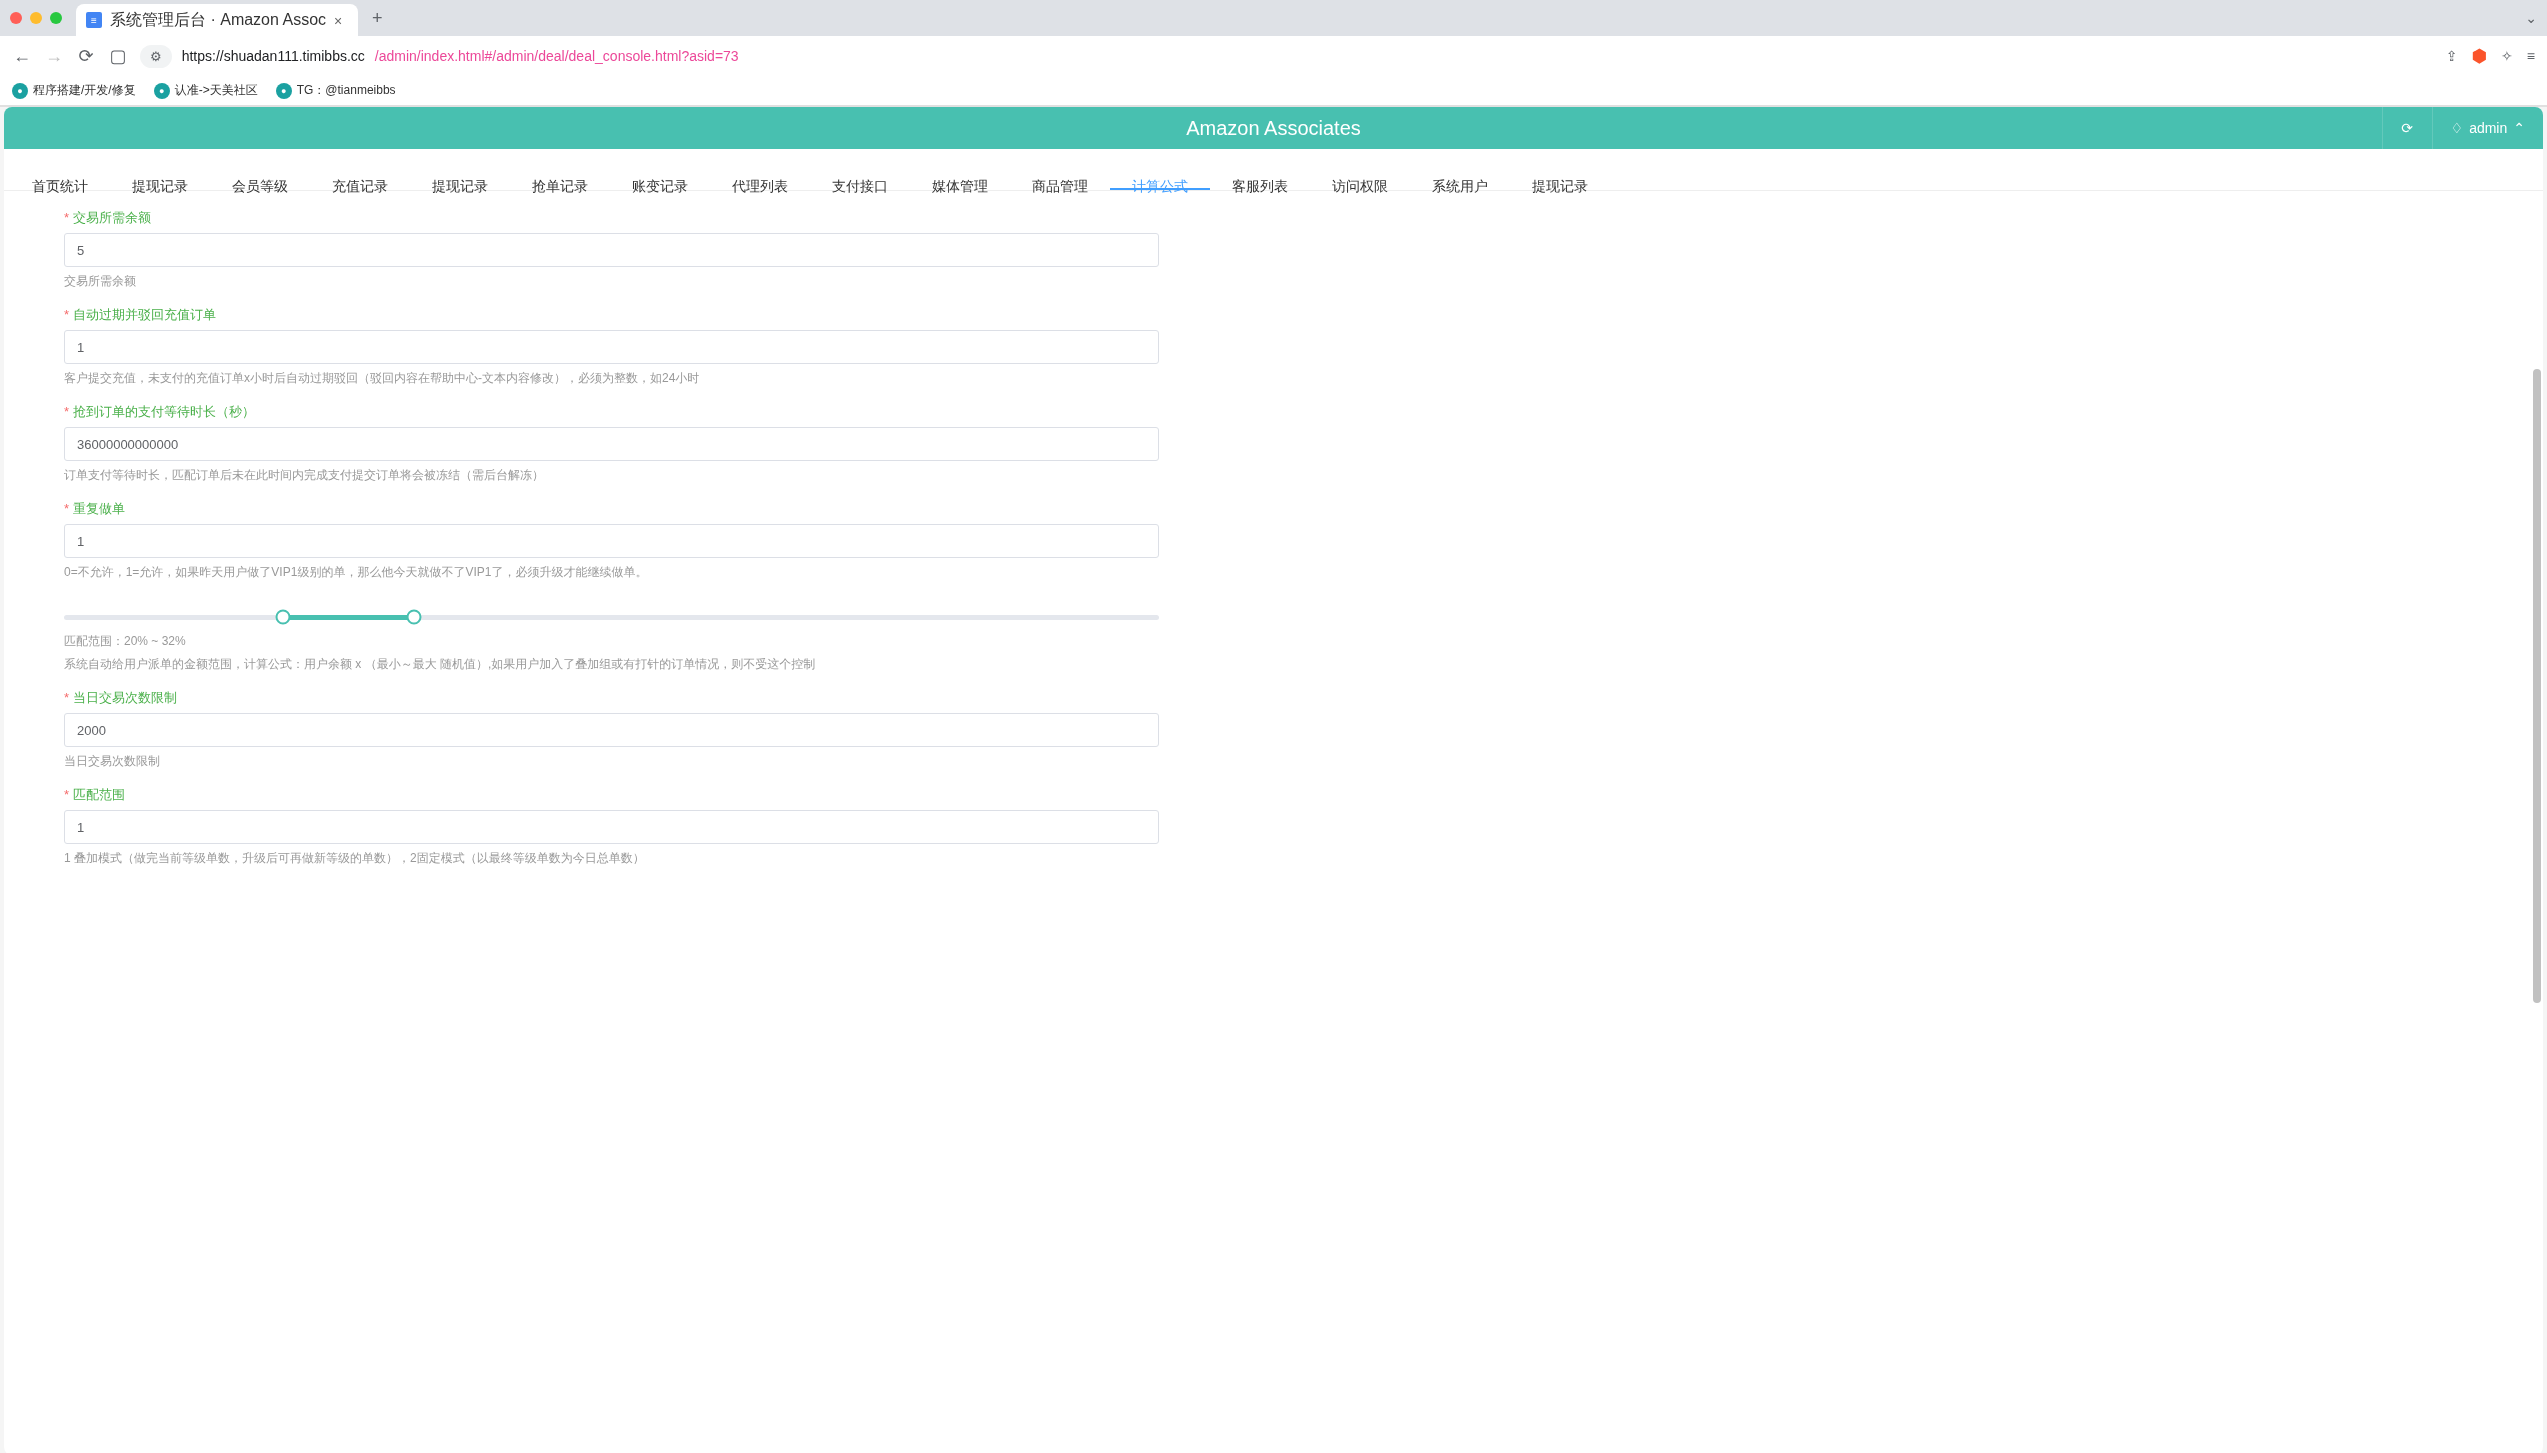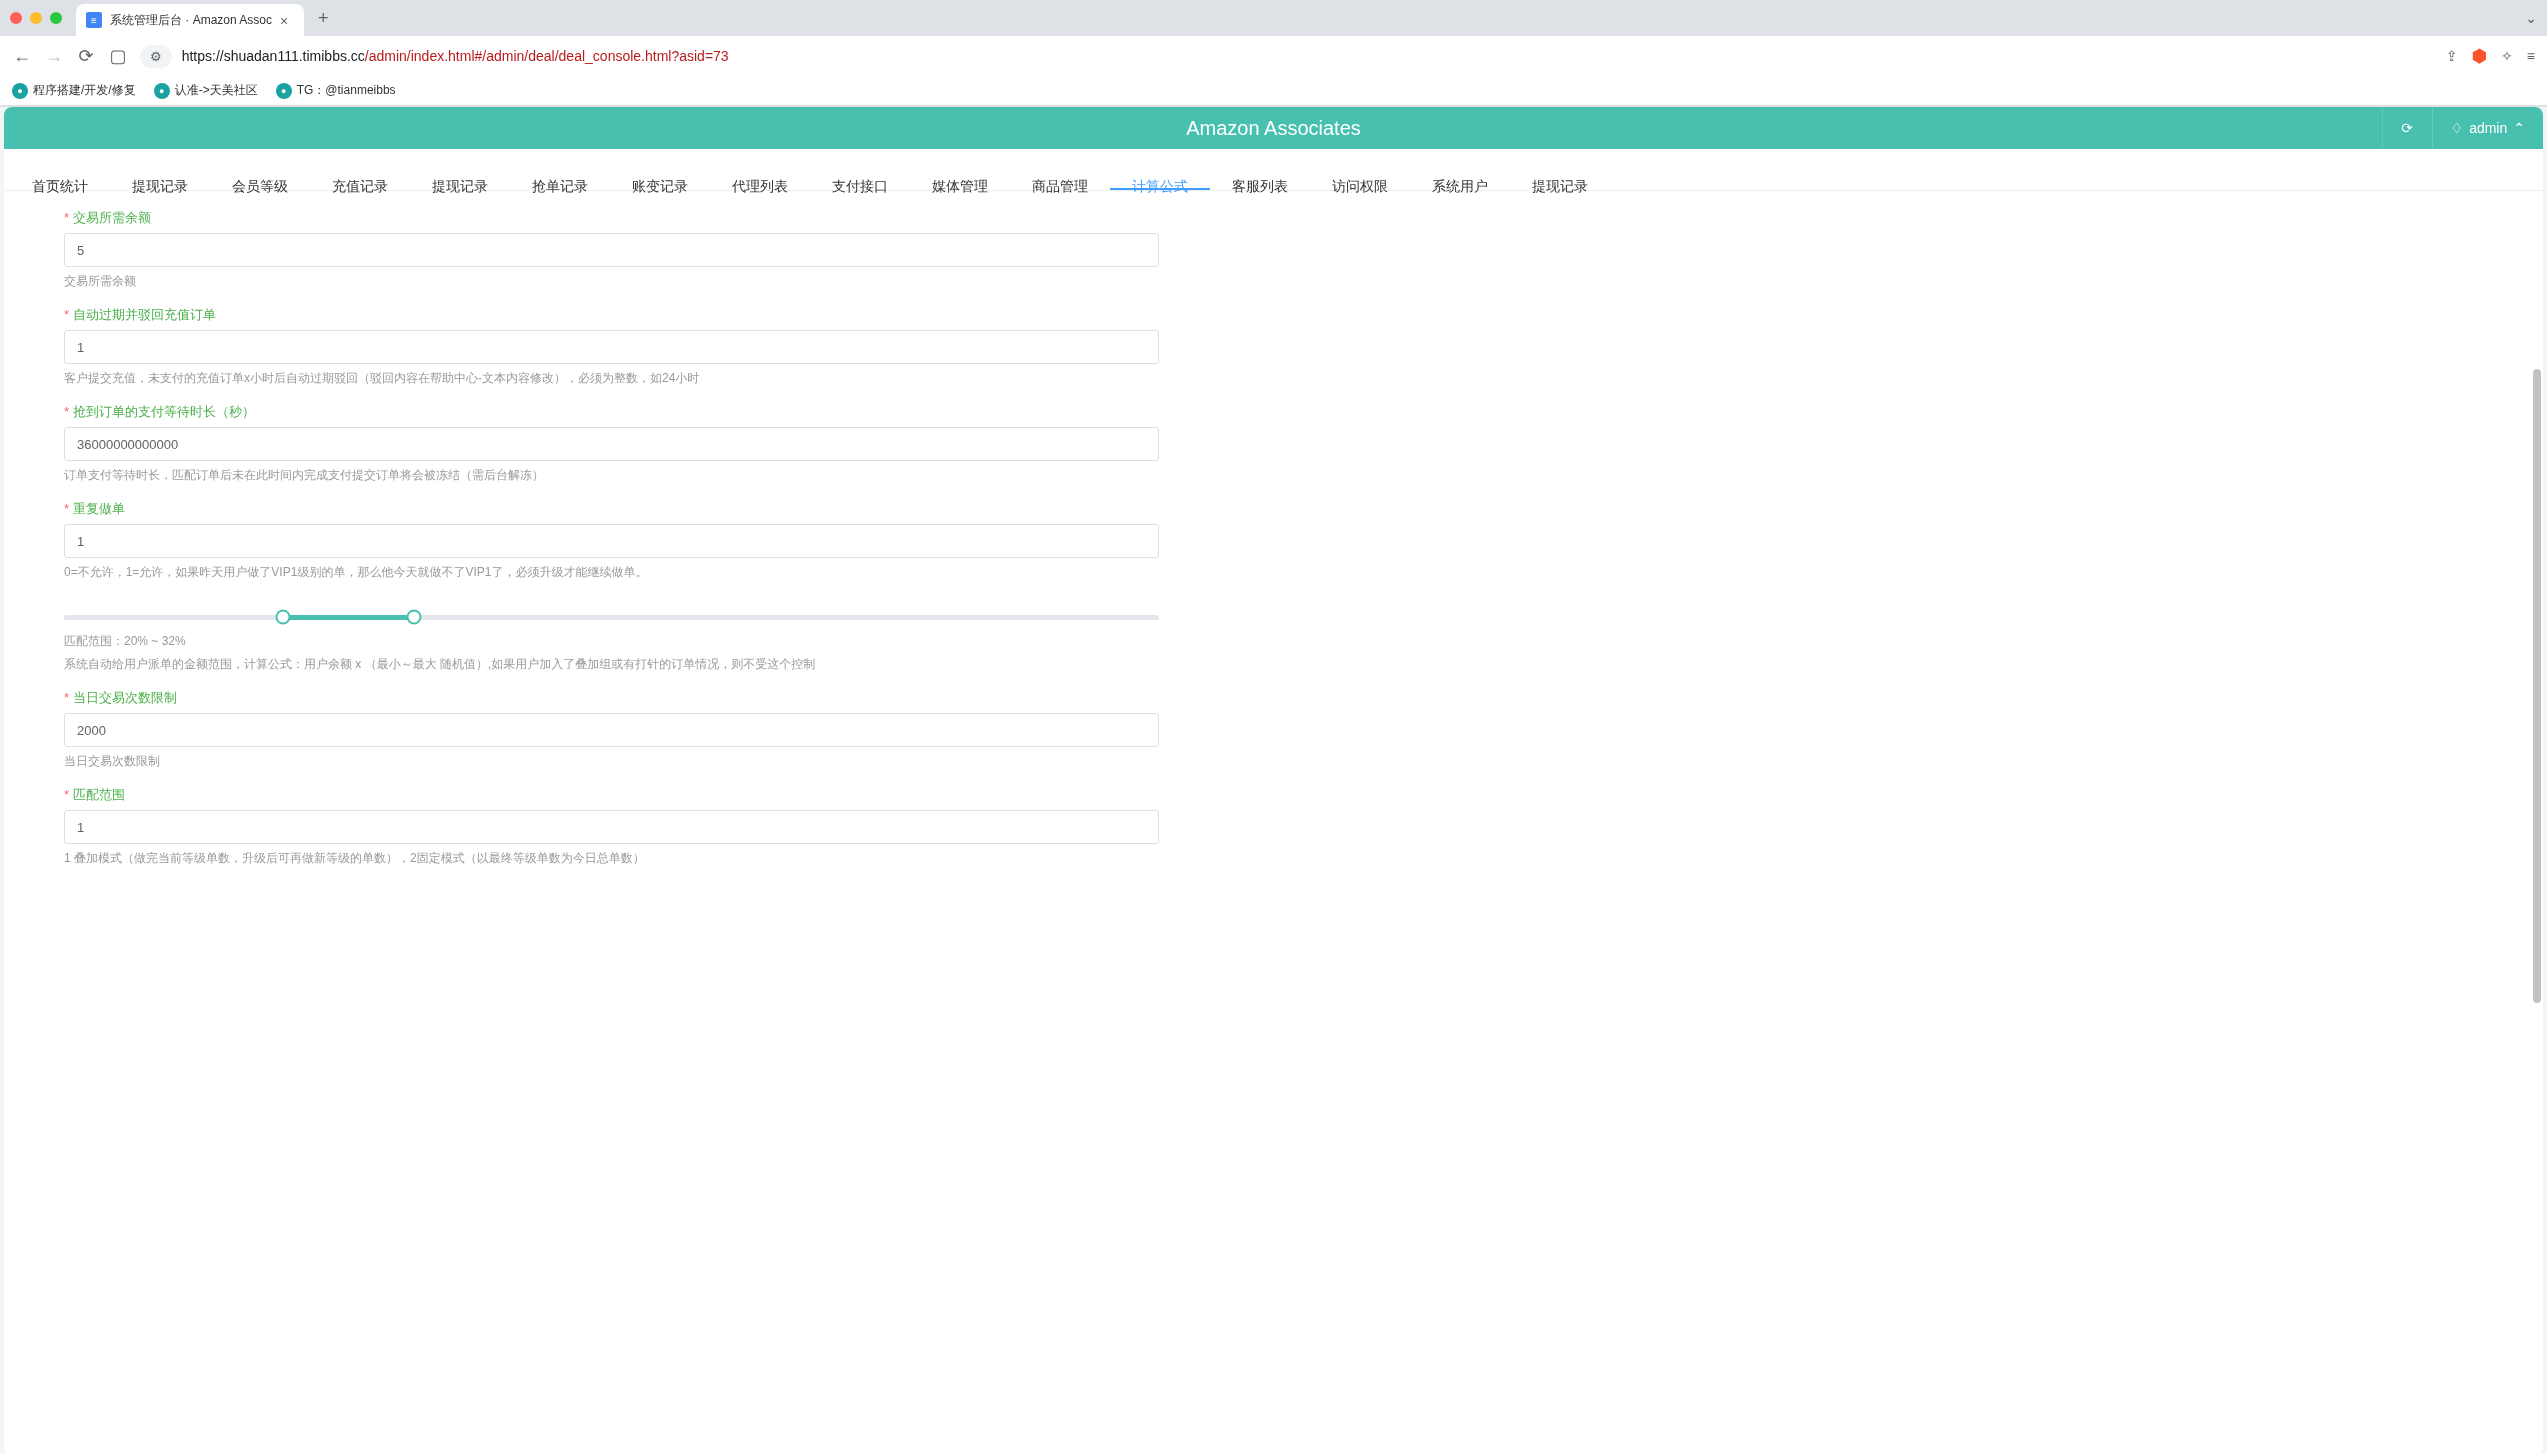--- a/index.html
+++ b/index.html
@@ -8,33 +8,33 @@
     
     .browser-chrome { background: #fff; border-bottom: 1px solid #e0e0e0; }
     .chrome-top { display: flex; align-items: center; height: 36px; padding: 0 10px; gap: 6px; background: #dee1e6; }
     .traffic-lights { display: flex; gap: 8px; margin-right: 8px; }
     .traffic-light { width: 12px; height: 12px; border-radius: 50%; }
     .tl-red { background: #ff5f57; }
     .tl-yellow { background: #febc2e; }
     .tl-green { background: #28c840; }
     .tab { display: flex; align-items: center; background: #fff; border-radius: 8px 8px 0 0; padding: 6px 10px; gap: 8px; height: 32px; margin-top: 4px; min-width: 199px; }
     .tab-favicon { width: 16px; height: 16px; background: #4285f4; border-radius: 2px; display: flex; align-items: center; justify-content: center; color: #fff; font-size: 10px; }
-    .tab-title { font-size: 12px; color: #333; flex: 1; overflow: hidden; white-space: nowrap; text-overflow: ellipsis; }
+    .tab-title { font-size: 16px; color: #333; flex: 1; overflow: hidden; white-space: nowrap; text-overflow: ellipsis; }
     .tab-close { width: 14px; height: 14px; color: #666; font-size: 14px; cursor: pointer; }
     .new-tab { color: #5f6368; font-size: 18px; cursor: pointer; margin-left: 8px; }
     .chrome-dropdown { margin-left: auto; color: #5f6368; }
     
     .chrome-addr { display: flex; align-items: center; height: 40px; padding: 0 12px; gap: 12px; background: #fff; }
     .nav-btn { color: #5f6368; font-size: 18px; cursor: pointer; width: 20px; text-align: center; }
     .nav-btn.disabled { color: #bdbdbd; }
     .addr-bar { flex: 1; display: flex; align-items: center; gap: 10px; }
     .site-controls { background: #f1f3f4; border-radius: 16px; padding: 4px 10px; display: flex; align-items: center; gap: 6px; font-size: 13px; color: #5f6368; }
     .url-text { font-size: 14px; color: #202124; }
     .url-text .domain { color: #202124; }
-    .url-text .path { color: #b91c1c; }
+    .url-text .path { color: #ec4899; margin-left: 10px; }
     .addr-right { display: flex; gap: 14px; align-items: center; color: #5f6368; }
     .shield-icon { color: #fb542b; font-size: 18px; }
     
     .bookmarks { display: flex; align-items: center; height: 30px; padding: 0 12px; gap: 18px; background: #fff; border-bottom: 1px solid #e0e0e0; font-size: 12px; }
     .bookmark-item { display: flex; align-items: center; gap: 5px; color: #333; cursor: pointer; }
     .bookmark-icon { width: 16px; height: 16px; background: #1ba1a1; border-radius: 50%; display: inline-flex; align-items: center; justify-content: center; color: #fff; font-size: 9px; }
     
     
     .app-wrap { margin: 0 4px; border-radius: 8px; overflow: hidden; }
     .app-header { background: #48c0b0; color: #fff; height: 42px; display: flex; align-items: center; position: relative; }

